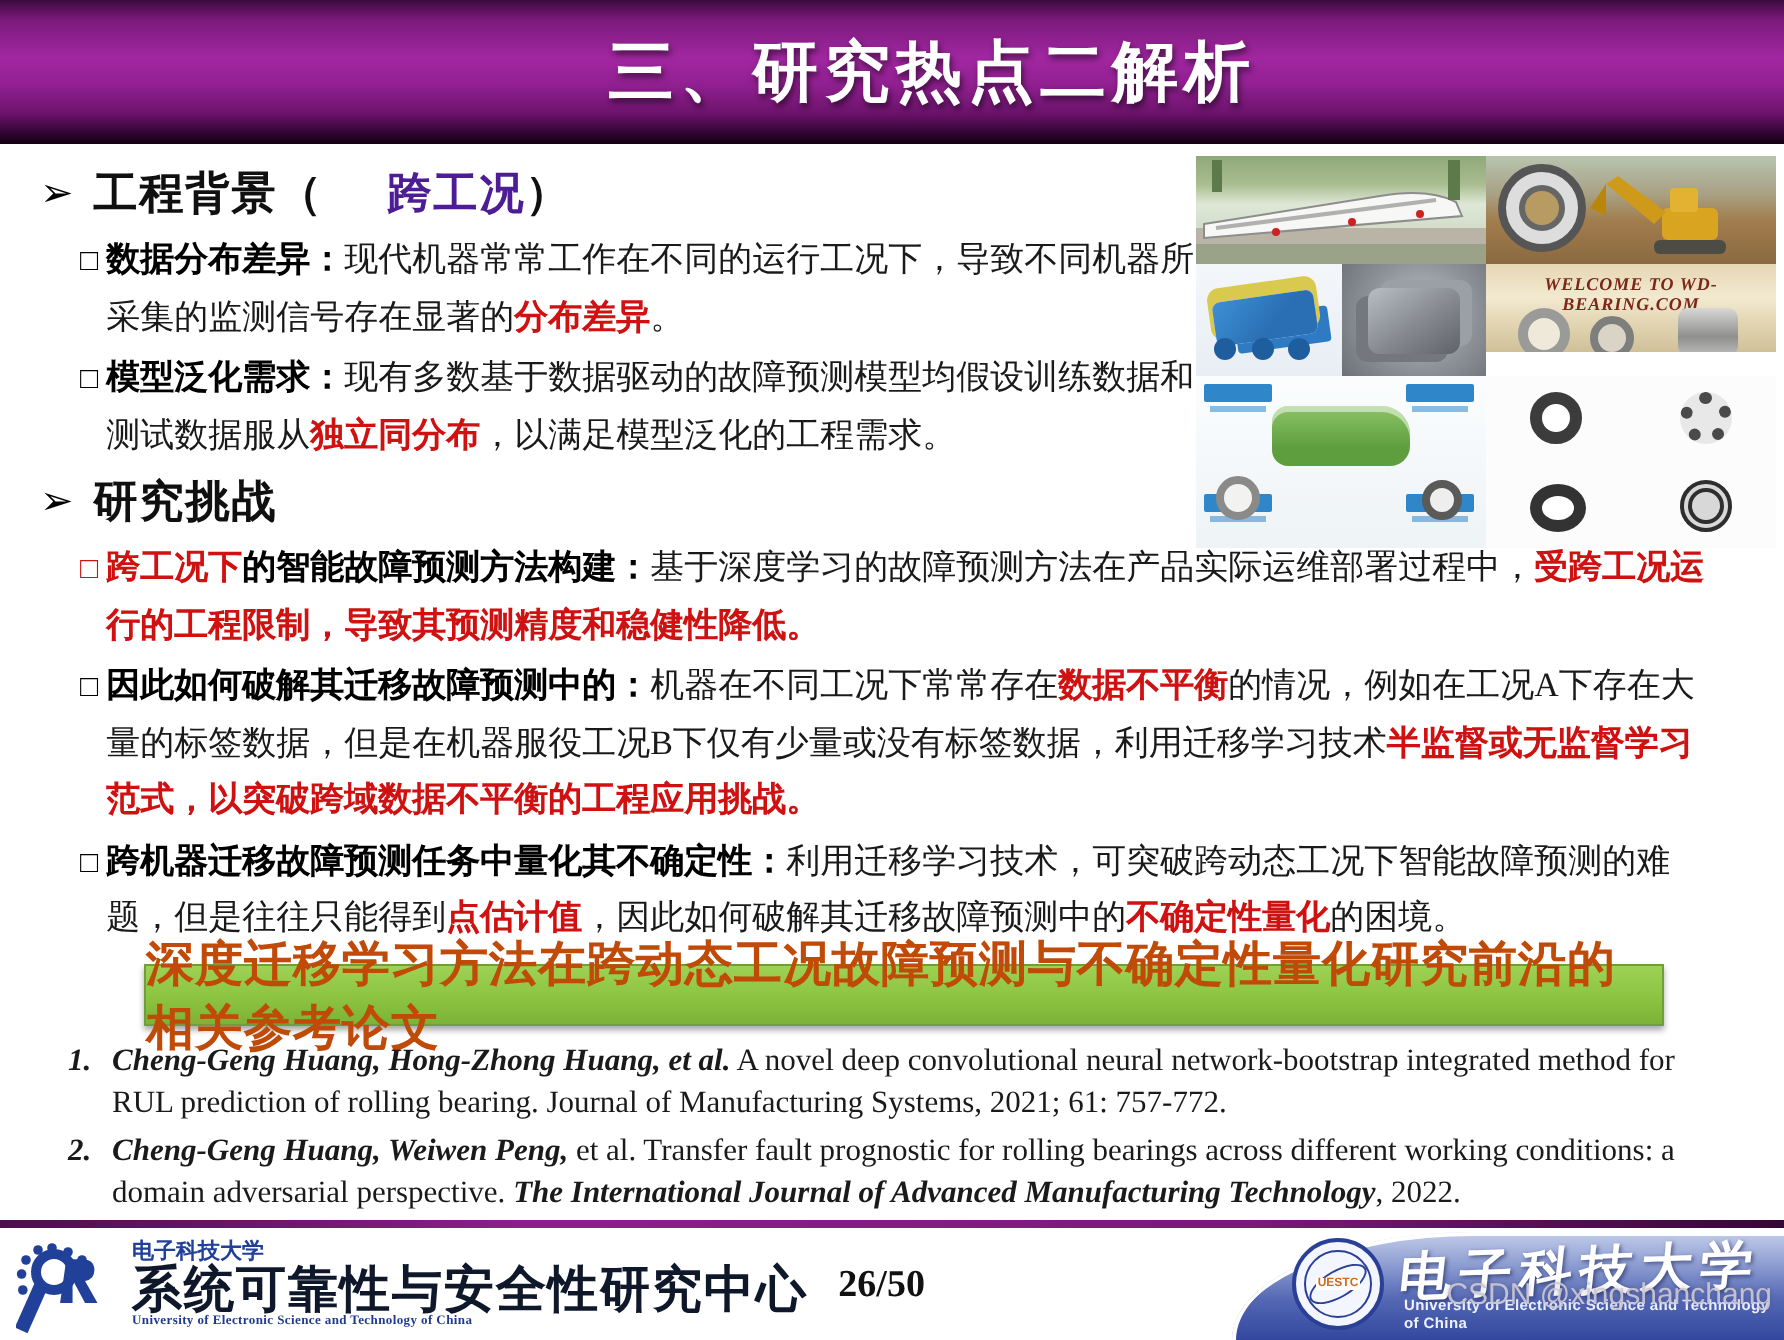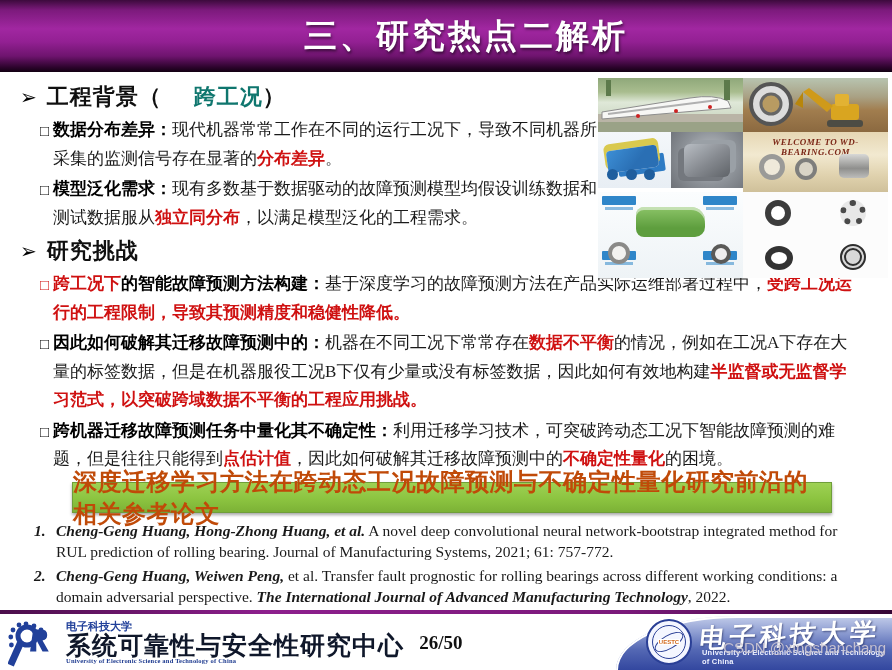--- a/index.html
+++ b/index.html
@@ -23,21 +23,21 @@
     margin-left:40px;
   }
 
   
   .content { position:relative; padding:6px 14px 0 14px; }
   .left-col { width:586px; }
 
   .sec-heading { display:flex; align-items:center; margin:4px 0 4px 6px; }
   .sec-heading .arrow { font-size:20px; color:#000; margin-right:10px; line-height:1; }
   .sec-heading .h-text { font-size:22px; font-weight:bold; color:#101010; letter-spacing:1px; }
-  .blue-hl { color:#0f766e;padding-left:32px; }
+  .blue-hl { color:#4c1d95;padding-left:32px; }
 
   .bullet { display:flex; margin:2px 0 2px 26px; }
   .bullet .sq { font-size:15px; font-weight:bold; margin:3px 4px 0 0; line-height:1.6; color:#000; }
   .bullet .sq.red-sq { color:#d11212; }
   .bullet p { font-size:17px; line-height:1.68; }
   .bhead { font-weight:bold; color:#000; }
   .red  { color:#cf1111; font-weight:bold; }
 
   .challenges { padding-right:20px; }
   .challenges .bullet { margin-left:26px; }
@@ -46,21 +46,21 @@
   .collage {
     position:absolute; left:598px; top:78px; width:290px; height:196px;
     display:flex; flex-wrap:wrap; background:#fff; font-family:"Liberation Sans",sans-serif;
   }
   .collage .tile { position:relative; overflow:hidden; }
   .t-train   { width:50%; height:54px; background:linear-gradient(180deg,#8fa87a 0%,#a9bd8f 26%,#dfe8d8 45%,#cdd8c4 75%,#b9c2ae 100%); }
   .t-train svg, .t-excav svg { position:absolute; left:0; top:0; }
   .t-excav   { width:50%; height:54px; background:linear-gradient(180deg,#b8c4b0 0%,#a9a184 35%,#a17d4e 60%,#8b6940 100%); }
   .t-bogie   { width:25%; height:56px; background:linear-gradient(180deg,#f4f7fa 0%,#e8eef4 100%); }
   .t-machine { width:25%; height:56px; background:radial-gradient(circle at 55% 45%,#c2c6cb 0%,#8d9298 55%,#6d7177 100%); }
-  .t-welcome { width:50%; height:60px; background:linear-gradient(180deg,#e6d7b4 0%,#f2e9d0 38%,#e0d2ae 72%,#cfc09a 100%); }
+  .t-welcome { width:50%; height:44px; background:linear-gradient(180deg,#e6d7b4 0%,#f2e9d0 38%,#e0d2ae 72%,#cfc09a 100%); }
   .t-turbine { width:50%; height:86px; background:linear-gradient(180deg,#fbfdfe 0%,#eef3f6 100%); }
   .t-parts   { width:50%; height:86px; background:#fcfcfc; }
 
   .machine-block { position:absolute; left:18%; top:22%; width:64%; height:58%;
     background:linear-gradient(145deg,#b9bec4 0%,#85898f 55%,#5f6368 100%); border-radius:6px;
     box-shadow:-6px 4px 0 #74787e, 6px -4px 0 #9aa0a6; }
   .bogie-body { position:absolute; left:12%; top:28%; width:70%; height:40%;
     background:linear-gradient(135deg,#3d8fd6 0%,#2a6fb4 60%); border-radius:4px;
     box-shadow:0 -5px 0 2px #d9c94e, 8px 7px 0 -2px #2e7bc4; transform:rotate(-8deg); }
   .bogie-wheel { position:absolute; width:11px; height:11px; border-radius:50%; background:#1f5e9e; bottom:8px; }
@@ -162,21 +162,21 @@
 
     <div class="challenges">
 
       <div class="bullet">
         <span class="sq red-sq">□</span>
         <p><span class="red">跨工况下</span><span class="bhead">的智能故障预测方法构建：</span><span>基于深度学习的故障预测方法在产品实际运维部署过程中，</span><span class="red">受跨工况运行的工程限制，导致其预测精度和稳健性降低。</span></p>
       </div>
 
       <div class="bullet">
         <span class="sq">□</span>
-        <p><span class="bhead">因此如何破解其迁移故障预测中的：</span><span>机器在不同工况下常常存在</span><span class="red">数据不平衡</span><span>的情况，例如在工况A下存在大量的标签数据，但是在机器服役工况B下仅有少量或没有标签数据，因此如何有效地构建</span><span class="red">半监督或无监督学习范式，以突破跨域数据不平衡的工程应用挑战。</span></p>
+        <p><span class="bhead">因此如何破解其迁移故障预测中的：</span><span>机器在不同工况下常常存在</span><span class="red">数据不平衡</span><span>的情况，例如在工况A下存在大量的标签数据，但是在机器服役工况B下仅有少量或没有标签数据，利用迁移学习技术</span><span class="red">半监督或无监督学习范式，以突破跨域数据不平衡的工程应用挑战。</span></p>
       </div>
 
       <div class="bullet">
         <span class="sq">□</span>
         <p><span class="bhead">跨机器迁移故障预测任务中量化其不确定性：</span><span>利用迁移学习技术，可突破跨动态工况下智能故障预测的难题，但是往往只能得到</span><span class="red">点估计值</span><span>，因此如何破解其迁移故障预测中的</span><span class="red">不确定性量化</span><span>的困境。</span></p>
       </div>
     </div>
 
     <div class="green-bar">
       <span>深度迁移学习方法在跨动态工况故障预测与不确定性量化研究前沿的相关参考论文</span>

